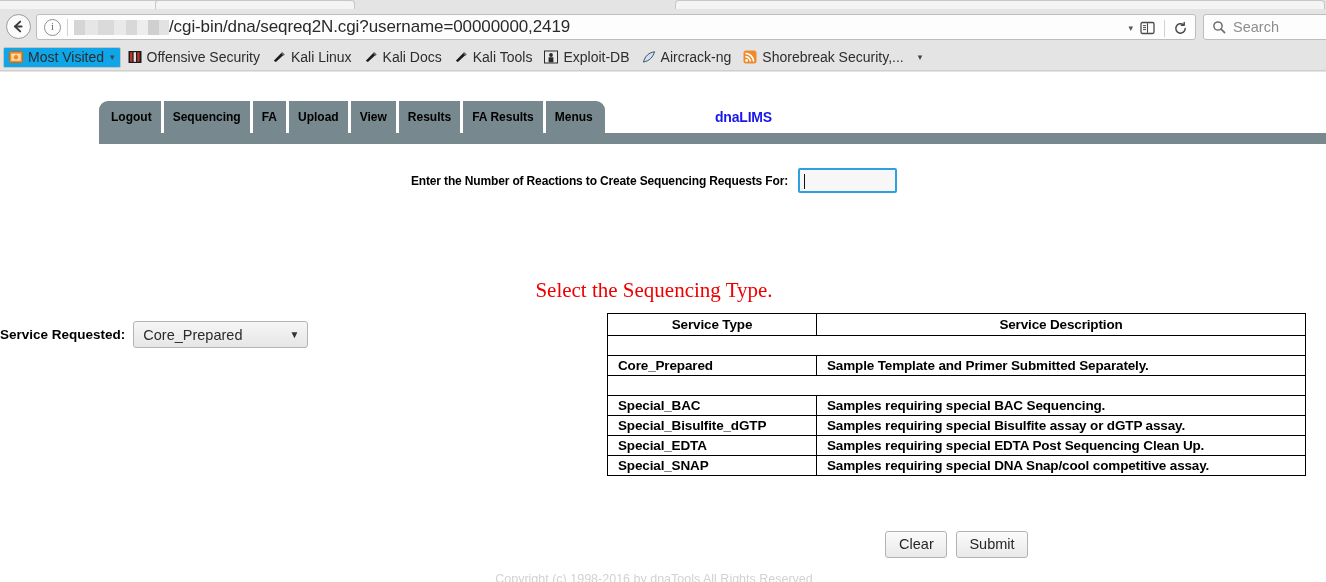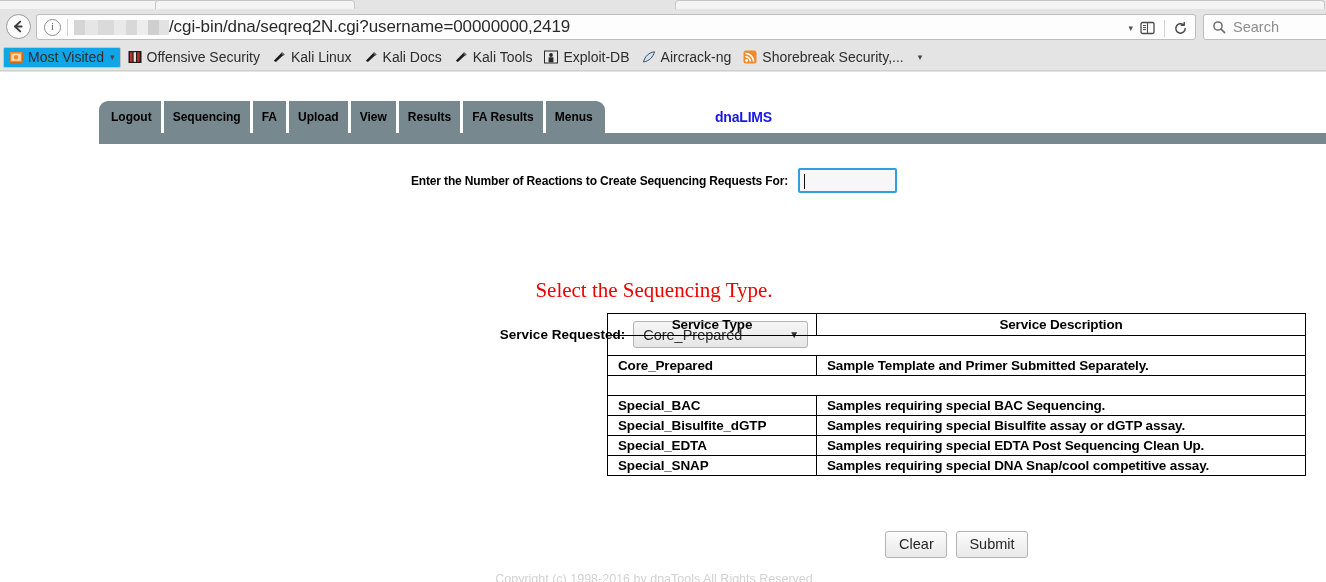--- a/index.html
+++ b/index.html
@@ -298,21 +298,21 @@
     font-size: 21px;
     color: #ef0000;
   }
 
   .service-row {
     position: absolute;
     left: 0; top: 249px;
     width: 1308px;
     display: flex;
     align-items: center;
-    justify-content: center;
+    justify-content: flex-start;
   }
   .service-label {
     font-size: 13.5px;
     font-weight: bold;
     color: #000;
     margin-right: 8px;
   }
   .service-select {
     width: 175px;
     height: 27px;

